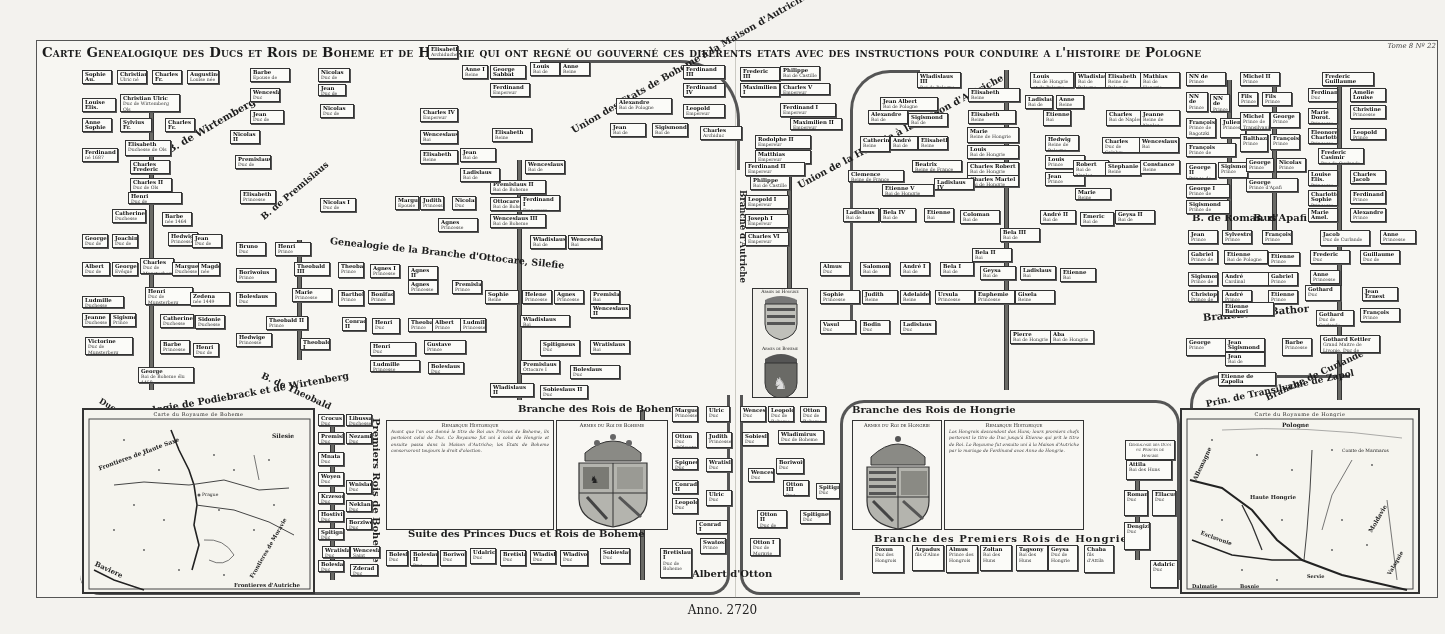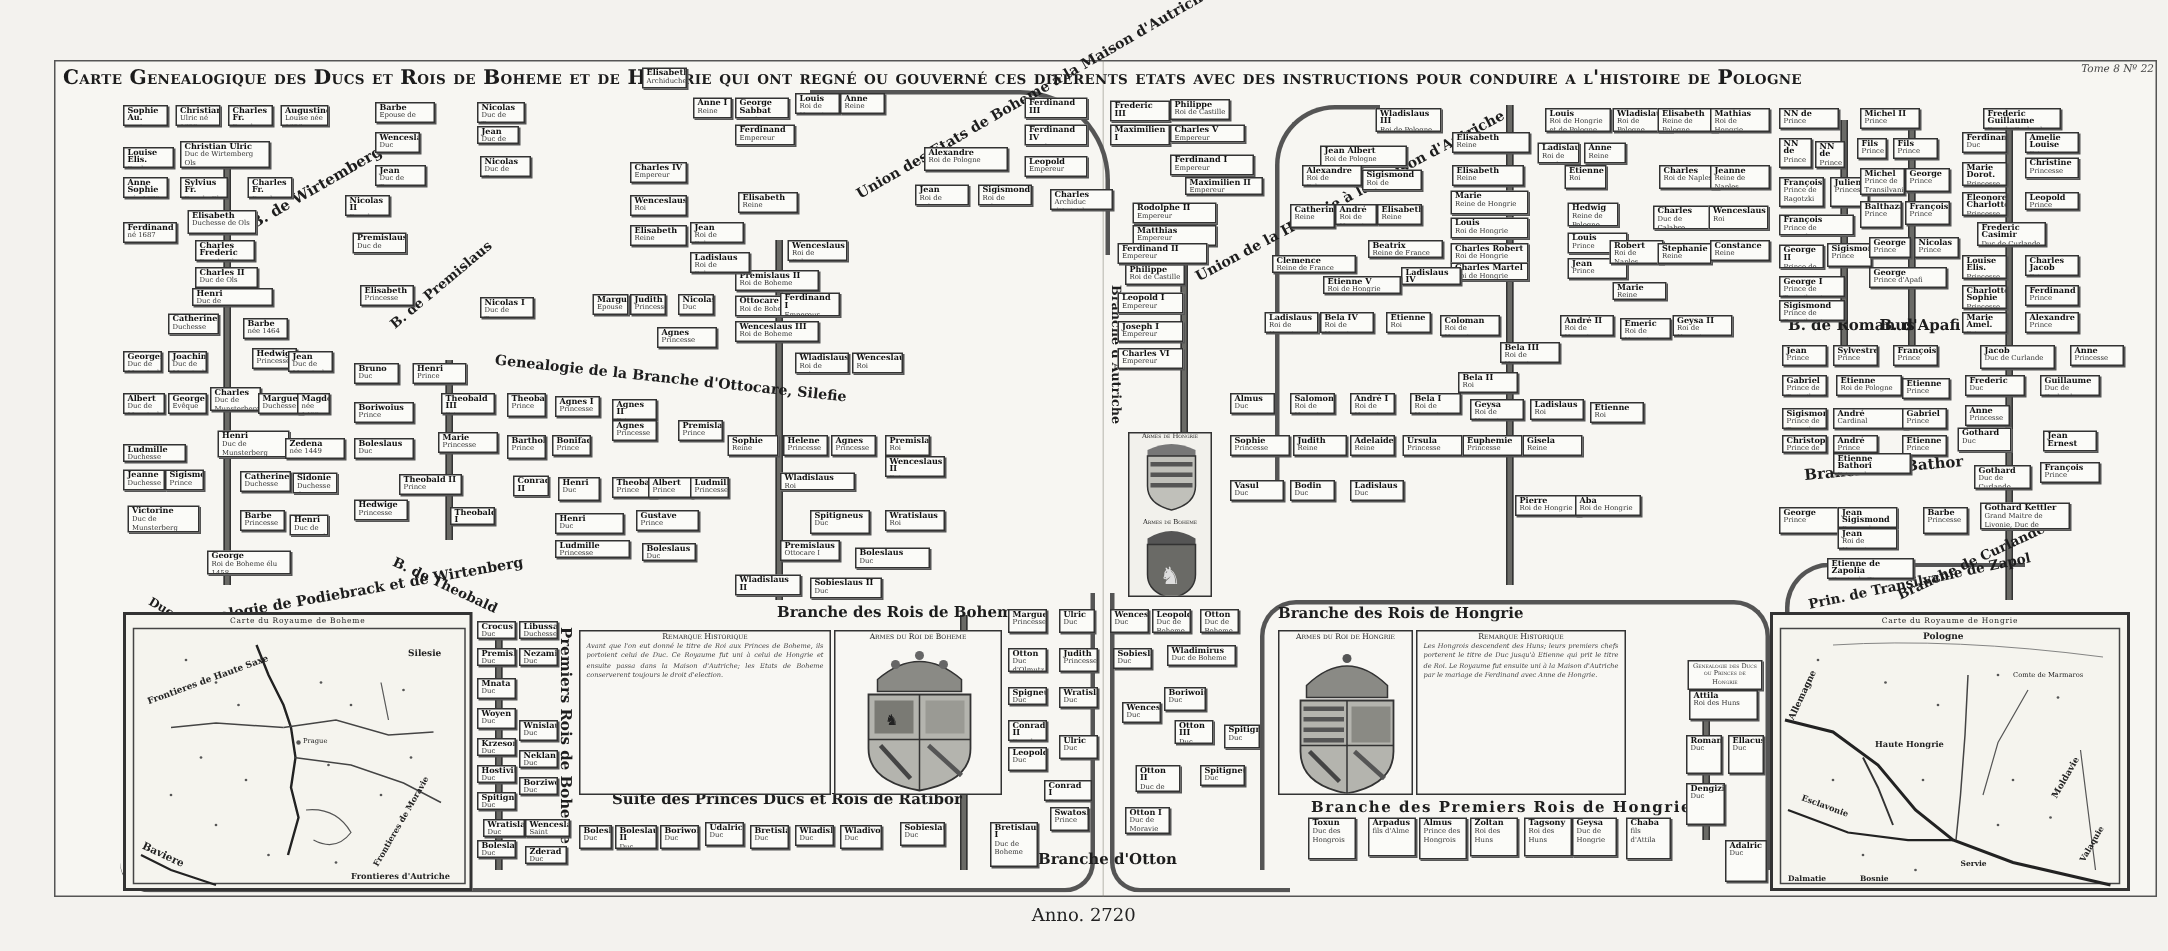--- a/index.html
+++ b/index.html
@@ -55,23 +55,23 @@
 <div class="blabel" style="left:262px;top:370px;transform:rotate(25deg);font-size:9px;">B. de Theobald</div>
 <div class="blabel" style="left:330px;top:235px;transform:rotate(6deg);font-size:9.5px;">Genealogie de la Branche d'Ottocare, Silefie</div>
 <div class="blabel" style="left:120px;top:410px;transform:rotate(-10deg);font-size:9.5px;">Genealogie de Podiebrack et de Wirtenberg</div>
 <div class="blabel" style="left:100px;top:395px;transform:rotate(30deg);font-size:8px;">Ducs de Silesie</div>
 <div class="blabel" style="left:572px;top:125px;transform:rotate(-30deg);font-size:9.5px;">Union des Etats de Boheme à la Maison d'Autriche</div>
 <div class="blabel" style="left:798px;top:180px;transform:rotate(-28deg);font-size:9.5px;">Union de la Hongrie à la Maison d'Autriche</div>
 <div class="vlabel" style="left:738px;top:190px;font-size:8.5px;">Branche d'Autriche</div>
 <div class="blabel" style="left:518px;top:403px;font-size:10px;">Branche des Rois de Boheme</div>
 <div class="blabel" style="left:852px;top:404px;font-size:10px;">Branche des Rois de Hongrie</div>
 <div class="vlabel" style="left:371px;top:418px;">Premiers Rois de Boheme</div>
-<div class="blabel" style="left:408px;top:528px;font-size:10px;">Suite des Princes Ducs et Rois de Ratibor</div>
+<div class="blabel" style="left:408px;top:528px;font-size:10px;">Suite des Princes Ducs et Rois de Boheme</div>
 <div class="blabel" style="left:874px;top:533px;font-size:10px;letter-spacing:1px;">Branche des Premiers Rois de Hongrie</div>
-<div class="blabel" style="left:692px;top:568px;font-size:10px;">Branche d'Otton</div>
+<div class="blabel" style="left:692px;top:568px;font-size:10px;">Albert d'Otton</div>
 <div class="blabel" style="left:1192px;top:212px;font-size:10px;">B. de Romanus</div>
 <div class="blabel" style="left:1253px;top:212px;font-size:10px;">B. d'Apafi</div>
 <div class="blabel" style="left:1203px;top:312px;font-size:10px;transform:rotate(-5deg);">Branche de Bathor</div>
 <div class="blabel" style="left:1206px;top:399px;font-size:9px;transform:rotate(-12deg);">Prin. de Transilvanie de Zapol</div>
 <div class="blabel" style="left:1266px;top:393px;font-size:9px;transform:rotate(-25deg);">Branche de Curlande</div>
 
 <div id="grp-wirtemberg"></div>
 <div id="grp-podiebrack"></div>
 <div id="grp-premislaus"></div>
 <div id="grp-theobald"></div>

